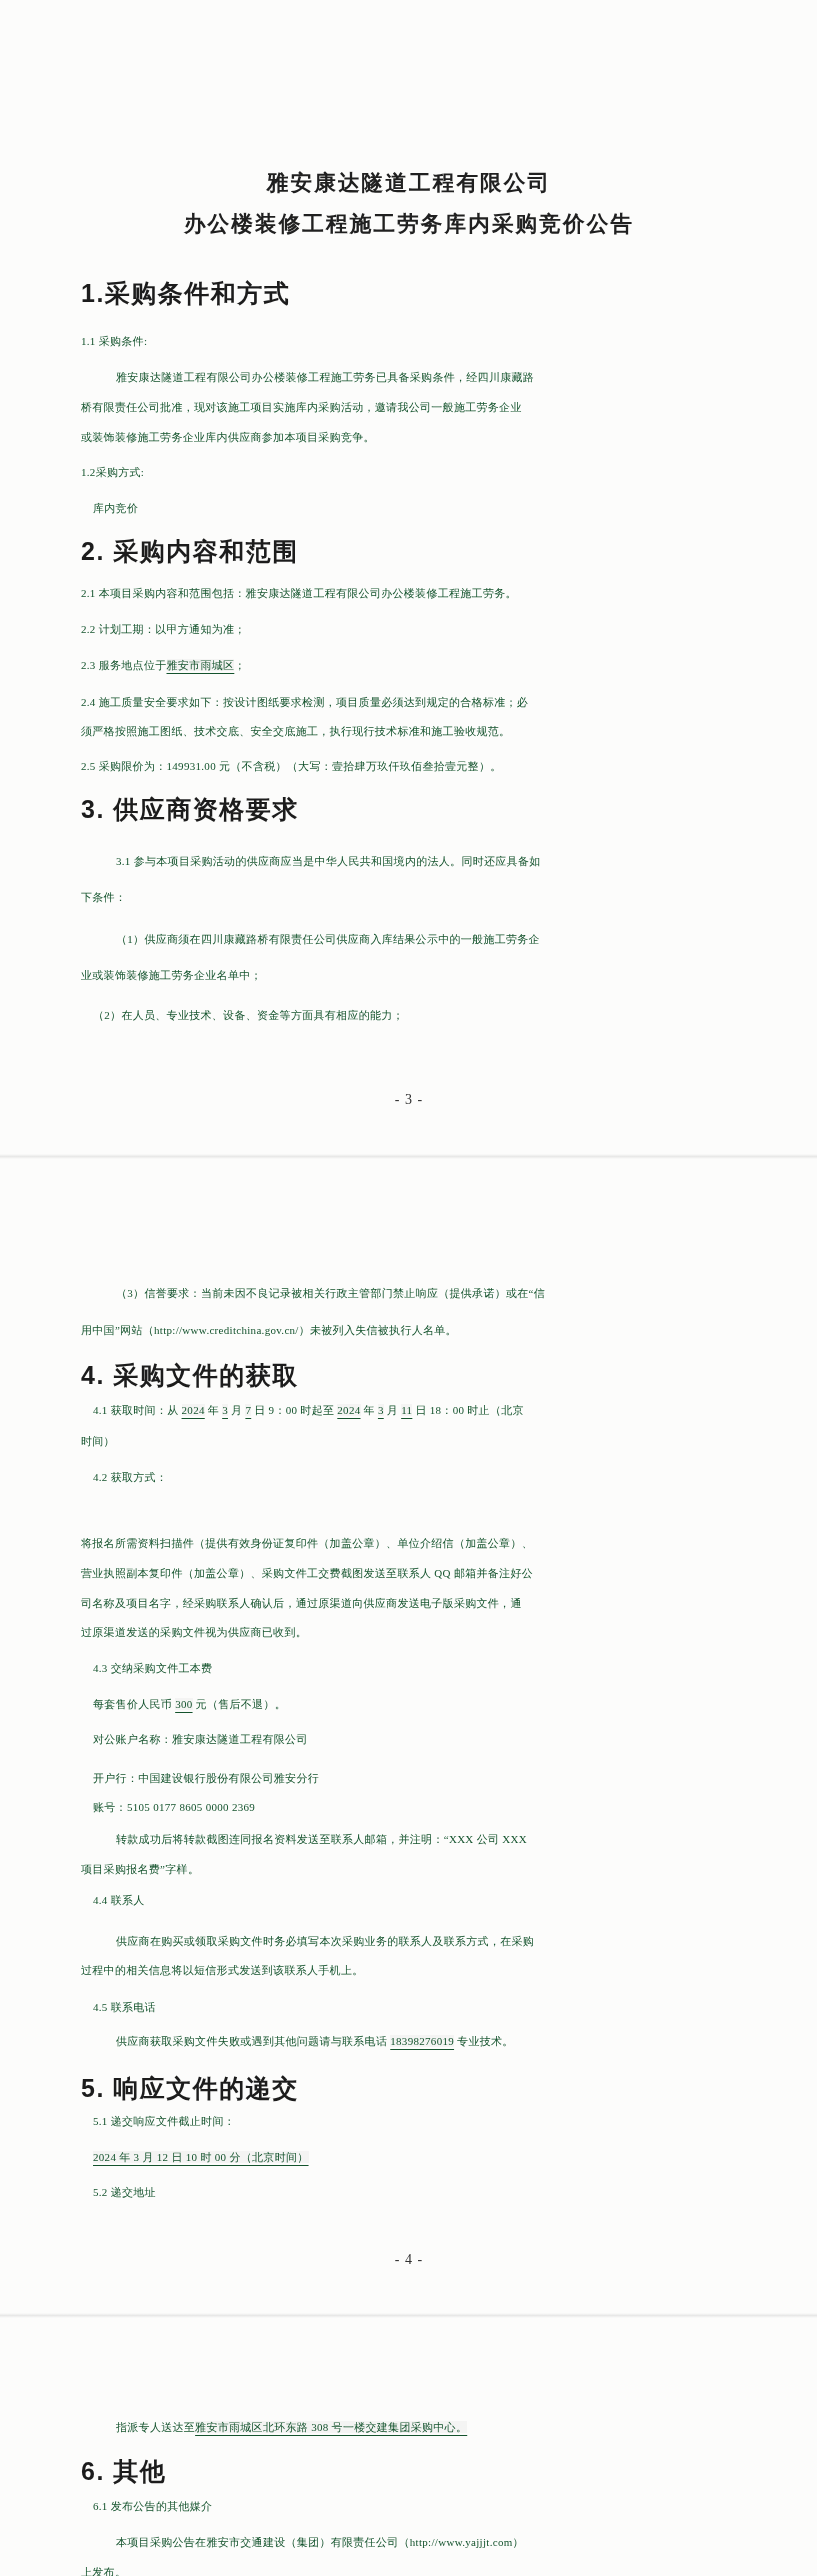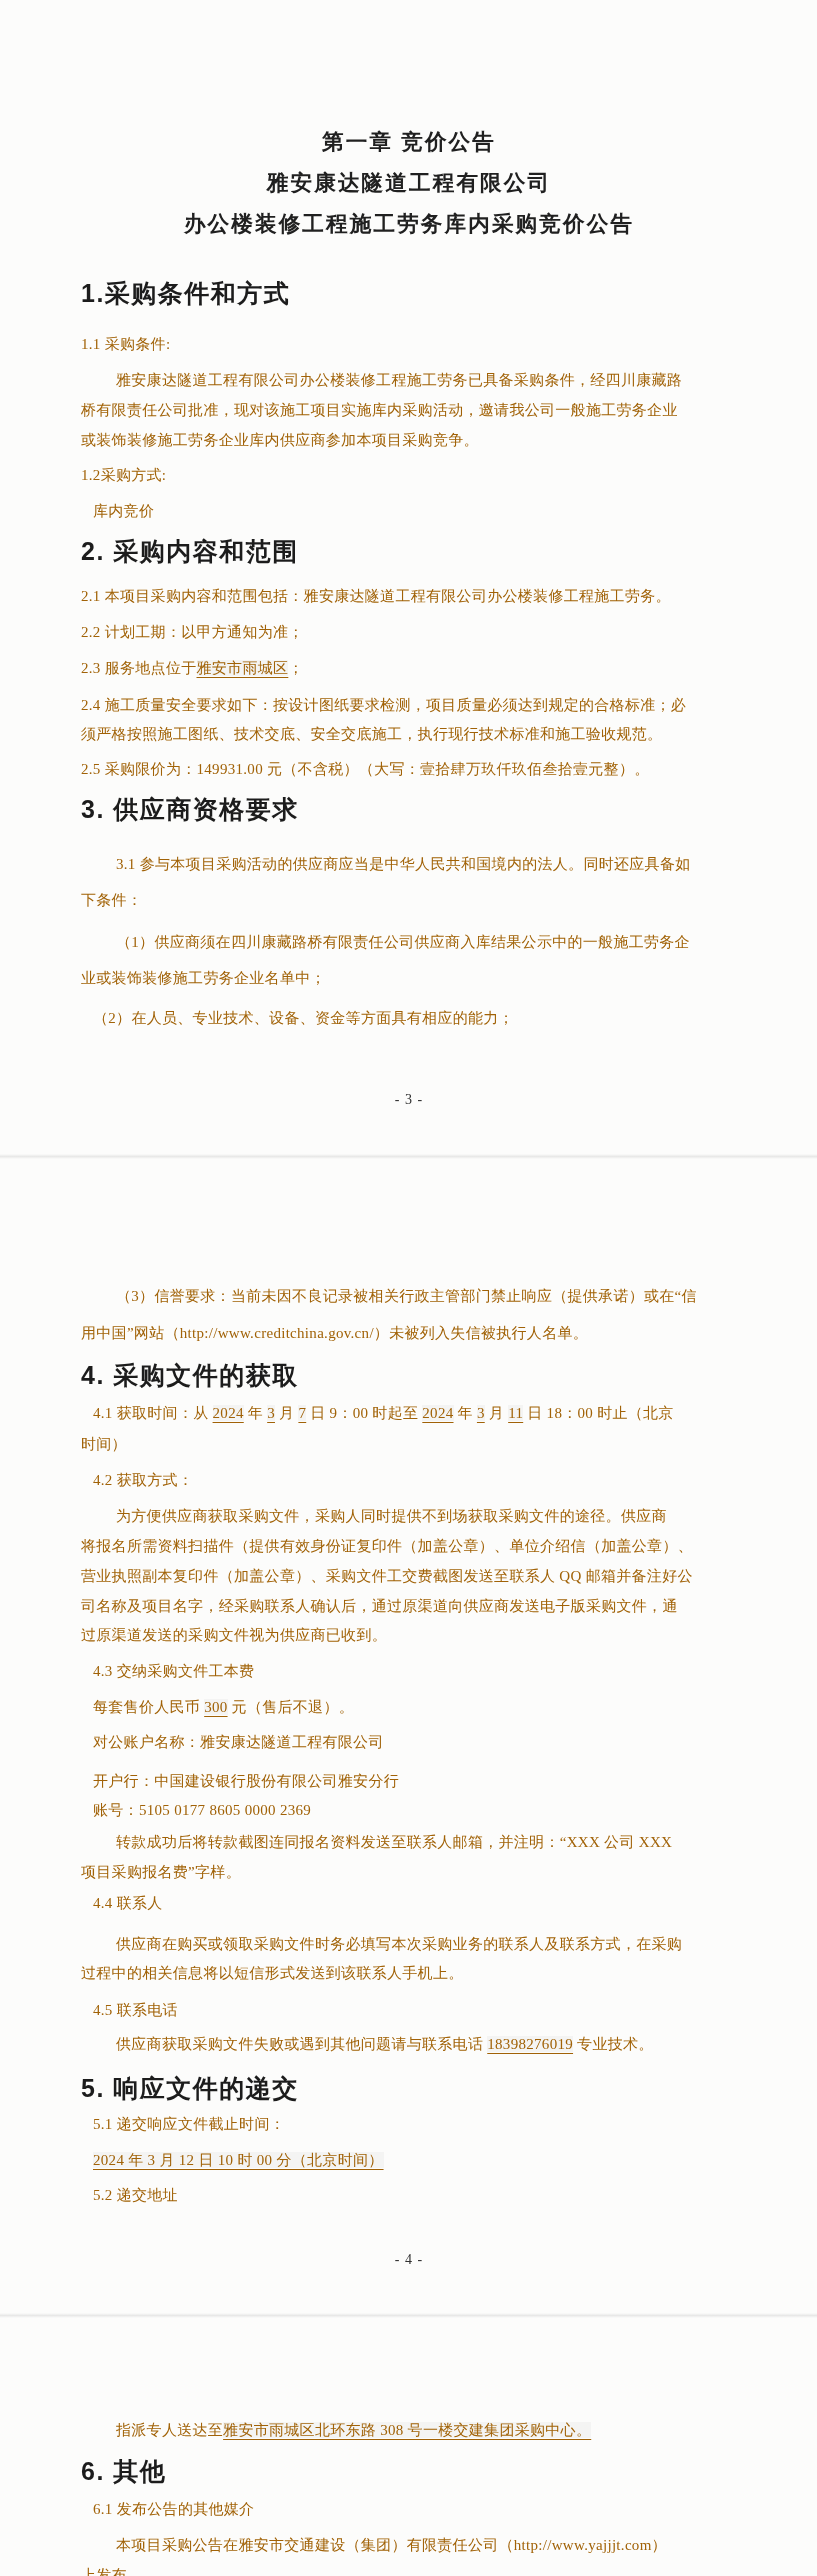--- a/index.html
+++ b/index.html
@@ -1,38 +1,37 @@
 <!DOCTYPE html>
 <html style="font-size:8.2px"><head>
 <meta charset="utf-8">
 <style>
   html,body{margin:0;padding:0;background:#e9e9e7;}
   .doc{
     position:relative;width:818px;height:3468px;margin:0 auto;
     background:#fcfcfb;overflow:hidden;
     font-family:"Liberation Serif","DejaVu Serif",serif;
   }
-  .ln{position:absolute;white-space:nowrap;font-size:15px;color:#a16207;letter-spacing:0.3px;line-height:1.2;}
+  .ln{position:absolute;white-space:nowrap;font-size:11px;color:#14532d;letter-spacing:0.3px;line-height:1.2;}
   .l0{left:81px;}
   .l1{left:93px;}
   .l2{left:116px;}
   .hd{font-family:"Liberation Sans","DejaVu Sans",sans-serif;font-weight:700;font-size:25px;color:#1c1c1c;letter-spacing:1.5px;}
   .ttl{left:0;width:818px;text-align:center;font-family:"Liberation Sans","DejaVu Sans",sans-serif;
        font-weight:700;font-size:21.6px;color:#202020;letter-spacing:2.1px;}
   .pg{left:0;width:818px;text-align:center;font-size:14px;letter-spacing:1px;color:#303030;}
   .u{text-decoration:underline;text-underline-offset:3.6px;text-decoration-thickness:1px;background:rgba(140,140,140,.07);}
   .sep{position:absolute;left:0;width:100%;height:5.2px;
        background:linear-gradient(to bottom,rgba(0,0,0,0),rgba(0,0,0,.08) 50%,rgba(0,0,0,0));}
 </style>
 </head>
 <body>
 
 <div class="doc">
 
-  <div class="ln ttl" style="top:129px">第一章  竞价公告</div>
   <div class="ln ttl" style="top:170px">雅安康达隧道工程有限公司</div>
   <div class="ln ttl" style="top:211px">办公楼装修工程施工劳务库内采购竞价公告</div>
 
   <div class="ln hd l0" style="top:278px">1.采购条件和方式</div>
   <div class="ln l0" style="top:335px">1.1 采购条件:</div>
   <div class="ln l2" style="top:371px">雅安康达隧道工程有限公司办公楼装修工程施工劳务已具备采购条件，经四川康藏路</div>
   <div class="ln l0" style="top:401px">桥有限责任公司批准，现对该施工项目实施库内采购活动，邀请我公司一般施工劳务企业</div>
   <div class="ln l0" style="top:431px">或装饰装修施工劳务企业库内供应商参加本项目采购竞争。</div>
   <div class="ln l0" style="top:466px">1.2采购方式:</div>
   <div class="ln l1" style="top:502px">库内竞价</div>
@@ -55,21 +54,20 @@
   <div class="ln pg" style="top:1092px">- 3 -</div>
   <div class="sep" style="top:1154px"></div>
 
   <div class="ln l2" style="top:1287px">（3）信誉要求：当前未因不良记录被相关行政主管部门禁止响应（提供承诺）或在“信</div>
   <div class="ln l0" style="top:1324px">用中国”网站（http://www.creditchina.gov.cn/）未被列入失信被执行人名单。</div>
 
   <div class="ln hd l0" style="top:1360px">4. 采购文件的获取</div>
   <div class="ln l1" style="top:1404px"><span>4.1 获取时间：从 </span><span class="u">2024</span><span> 年 </span><span class="u">3</span><span> 月 </span><span class="u">7</span><span> 日 9：00 时起至 </span><span class="u">2024</span><span> 年 </span><span class="u">3</span><span> 月 </span><span class="u">11</span><span> 日 18：00 时止（北京</span></div>
   <div class="ln l0" style="top:1435px">时间）</div>
   <div class="ln l1" style="top:1471px">4.2 获取方式：</div>
-  <div class="ln l2" style="top:1507px">为方便供应商获取采购文件，采购人同时提供不到场获取采购文件的途径。供应商</div>
   <div class="ln l0" style="top:1537px">将报名所需资料扫描件（提供有效身份证复印件（加盖公章）、单位介绍信（加盖公章）、</div>
   <div class="ln l0" style="top:1567px">营业执照副本复印件（加盖公章）、采购文件工交费截图发送至联系人 QQ 邮箱并备注好公</div>
   <div class="ln l0" style="top:1597px">司名称及项目名字，经采购联系人确认后，通过原渠道向供应商发送电子版采购文件，通</div>
   <div class="ln l0" style="top:1626px">过原渠道发送的采购文件视为供应商已收到。</div>
   <div class="ln l1" style="top:1662px">4.3 交纳采购文件工本费</div>
   <div class="ln l1" style="top:1698px"><span>每套售价人民币 </span><span class="u">300</span><span> 元（售后不退）。</span></div>
   <div class="ln l1" style="top:1733px">对公账户名称：雅安康达隧道工程有限公司</div>
   <div class="ln l1" style="top:1772px">开户行：中国建设银行股份有限公司雅安分行</div>
   <div class="ln l1" style="top:1801px">账号：5105 0177 8605 0000 2369</div>
   <div class="ln l2" style="top:1833px">转款成功后将转款截图连同报名资料发送至联系人邮箱，并注明：“XXX 公司 XXX</div>

